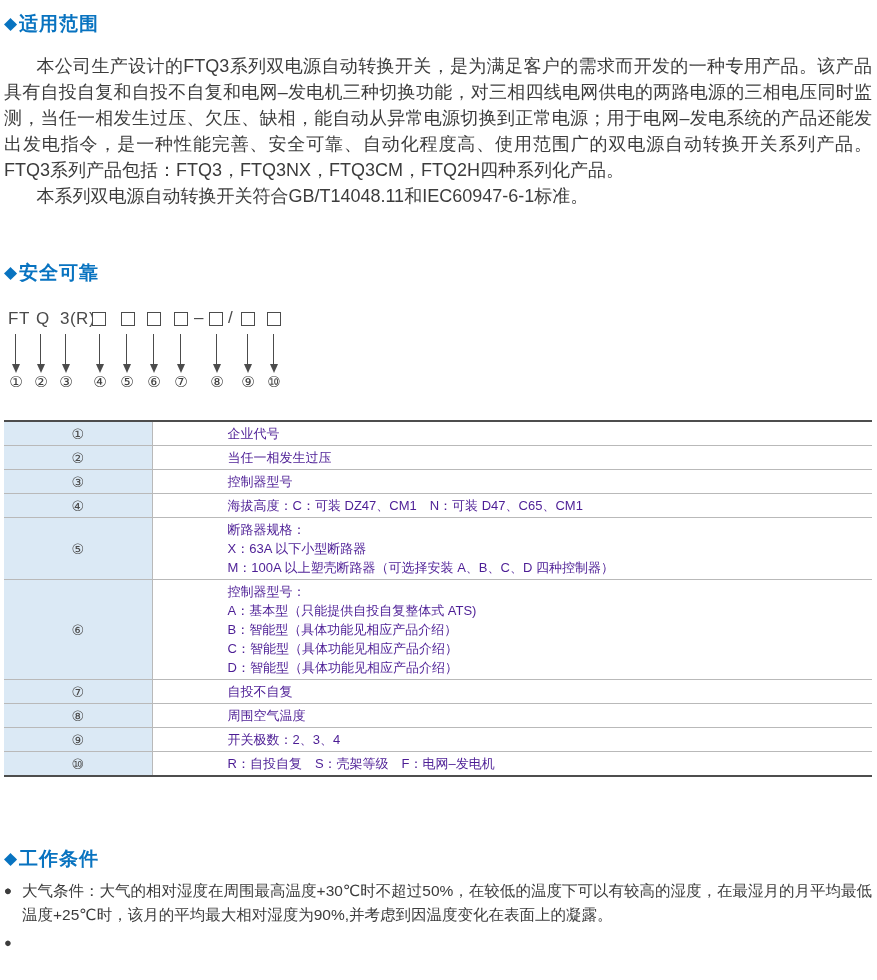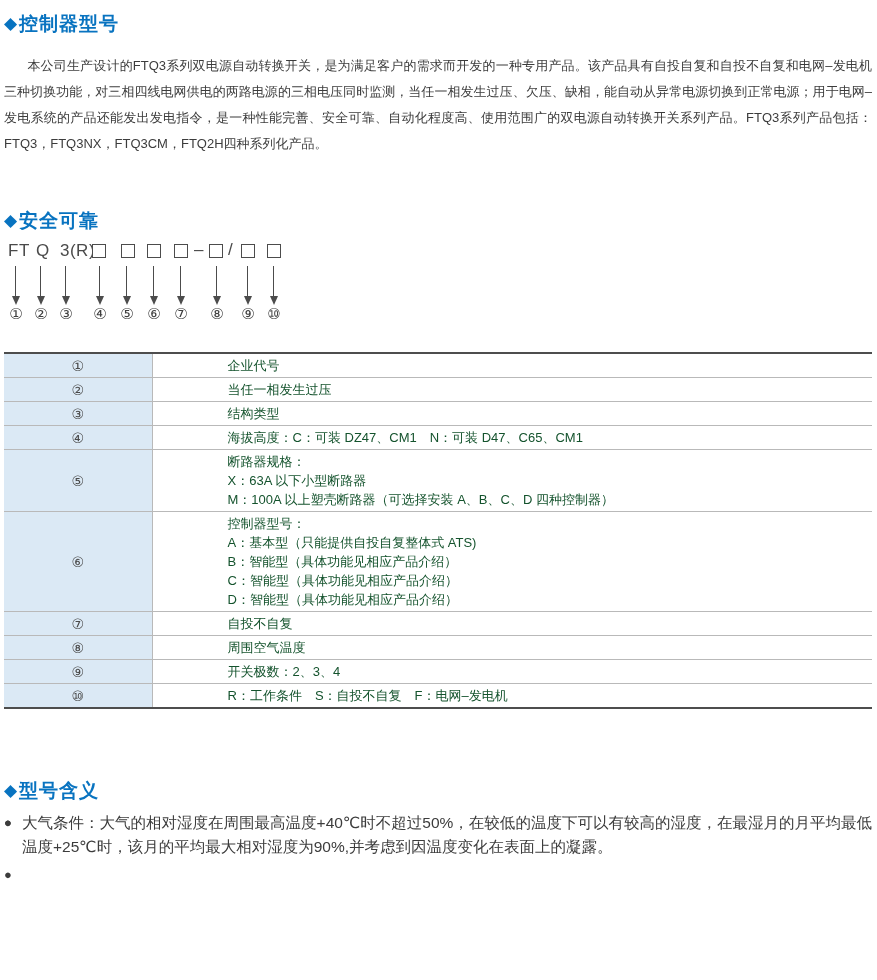--- a/index.html
+++ b/index.html
@@ -25,31 +25,31 @@
     font-weight: bold;
     color: #0873c0;
     line-height: 24px;
     letter-spacing: 1px;
   }
   .sec-title .diamond { font-size: 17px; margin-right: 1px; }
 
   
   .scope-text { margin-top: 17px; }
   .body-p {
-    font-size: 13px;
+    font-size: 18px;
     line-height: 26px;
     color: #3c3c3c;
     text-align: justify;
     text-indent: 1.8em;
   }
 
   
   .model-title { margin-top: 52px; }
 
-  .diagram { position: relative; height: 88px; margin-top: 8px; }
+  .diagram { position: relative; height: 88px; margin-top: 24px; }
   .dg-sym {
     position: absolute; top: 0;
     font-size: 17px; color: #4a4a4a; line-height: 20px;
     letter-spacing: 0.5px;
   }
   .dg-box {
     position: absolute; top: 3px;
     width: 14px; height: 14px;
     border: 1.6px solid #4c4c4c; background: #fff;
   }
@@ -94,21 +94,21 @@
   .spec-table .c1 {
     width: 148px;
     background: #dbe9f5;
     text-align: center;
     color: #4a4a4a;
     font-size: 14px;
     border-right: 1px solid #b9b9b9;
   }
   .spec-table .c2 {
     padding: 2px 8px 2px 75px;
-    color: #14532d;
+    color: #4c1d95;
     line-height: 19px;
     white-space: pre-line;
   }
 
   
   .cond-title { margin-top: 70px; }
   .cond-list { list-style: none; margin-top: 8px; }
   .cond-list li {
     position: relative;
     padding-left: 18px;
@@ -124,24 +124,25 @@
   }
 </style>
 </head>
 <body>
 
 <div class="page">
 
   <section>
     <h2 class="sec-title">
       <span class="diamond">◆</span>
-      <span>控制器型号</span>
+      <span>适用范围</span>
     </h2>
     <div class="scope-text">
       <p class="body-p">本公司生产设计的FTQ3系列双电源自动转换开关，是为满足客户的需求而开发的一种专用产品。该产品具有自投自复和自投不自复和电网–发电机三种切换功能，对三相四线电网供电的两路电源的三相电压同时监测，当任一相发生过压、欠压、缺相，能自动从异常电源切换到正常电源；用于电网–发电系统的产品还能发出发电指令，是一种性能完善、安全可靠、自动化程度高、使用范围广的双电源自动转换开关系列产品。FTQ3系列产品包括：FTQ3，FTQ3NX，FTQ3CM，FTQ2H四种系列化产品。</p>
+      <p class="body-p">本系列双电源自动转换开关符合GB/T14048.11和IEC60947-6-1标准。</p>
     </div>
   </section>
 
   <section>
     <h2 class="sec-title model-title">
       <span class="diamond">◆</span>
       <span>安全可靠</span>
     </h2>
 
     <div class="diagram">
@@ -186,21 +187,21 @@
         <tr>
           <td class="c1">①</td>
           <td class="c2">企业代号</td>
         </tr>
         <tr>
           <td class="c1">②</td>
           <td class="c2">当任一相发生过压</td>
         </tr>
         <tr>
           <td class="c1">③</td>
-          <td class="c2">结构类型</td>
+          <td class="c2">控制器型号</td>
         </tr>
         <tr>
           <td class="c1">④</td>
           <td class="c2">海拔高度：C：可装 DZ47、CM1　N：可装 D47、C65、CM1</td>
         </tr>
         <tr>
           <td class="c1">⑤</td>
           <td class="c2">断路器规格：
 X：63A 以下小型断路器
 M：100A 以上塑壳断路器（可选择安装 A、B、C、D 四种控制器）</td>
@@ -220,38 +221,38 @@
         <tr>
           <td class="c1">⑧</td>
           <td class="c2">周围空气温度</td>
         </tr>
         <tr>
           <td class="c1">⑨</td>
           <td class="c2">开关极数：2、3、4</td>
         </tr>
         <tr>
           <td class="c1">⑩</td>
-          <td class="c2">R：工作条件　S：自投不自复　F：电网–发电机</td>
+          <td class="c2">R：自投自复　S：壳架等级　F：电网–发电机</td>
         </tr>
       </tbody>
     </table>
   </section>
 
   <section>
     <h2 class="sec-title cond-title">
       <span class="diamond">◆</span>
-      <span>型号含义</span>
+      <span>工作条件</span>
     </h2>
     <ul class="cond-list">
       <li>
         <span class="bullet">●</span>
       </li>
       <li>
         <span class="bullet">●</span>
-        <span>大气条件：大气的相对湿度在周围最高温度+40℃时不超过50%，在较低的温度下可以有较高的湿度，在最湿月的月平均最低温度+25℃时，该月的平均最大相对湿度为90%,并考虑到因温度变化在表面上的凝露。</span>
+        <span>大气条件：大气的相对湿度在周围最高温度+30℃时不超过50%，在较低的温度下可以有较高的湿度，在最湿月的月平均最低温度+25℃时，该月的平均最大相对湿度为90%,并考虑到因温度变化在表面上的凝露。</span>
       </li>
       <li>
         <span class="bullet">●</span>
       </li>
 
     </ul>
   </section>
 
 </div>
 

